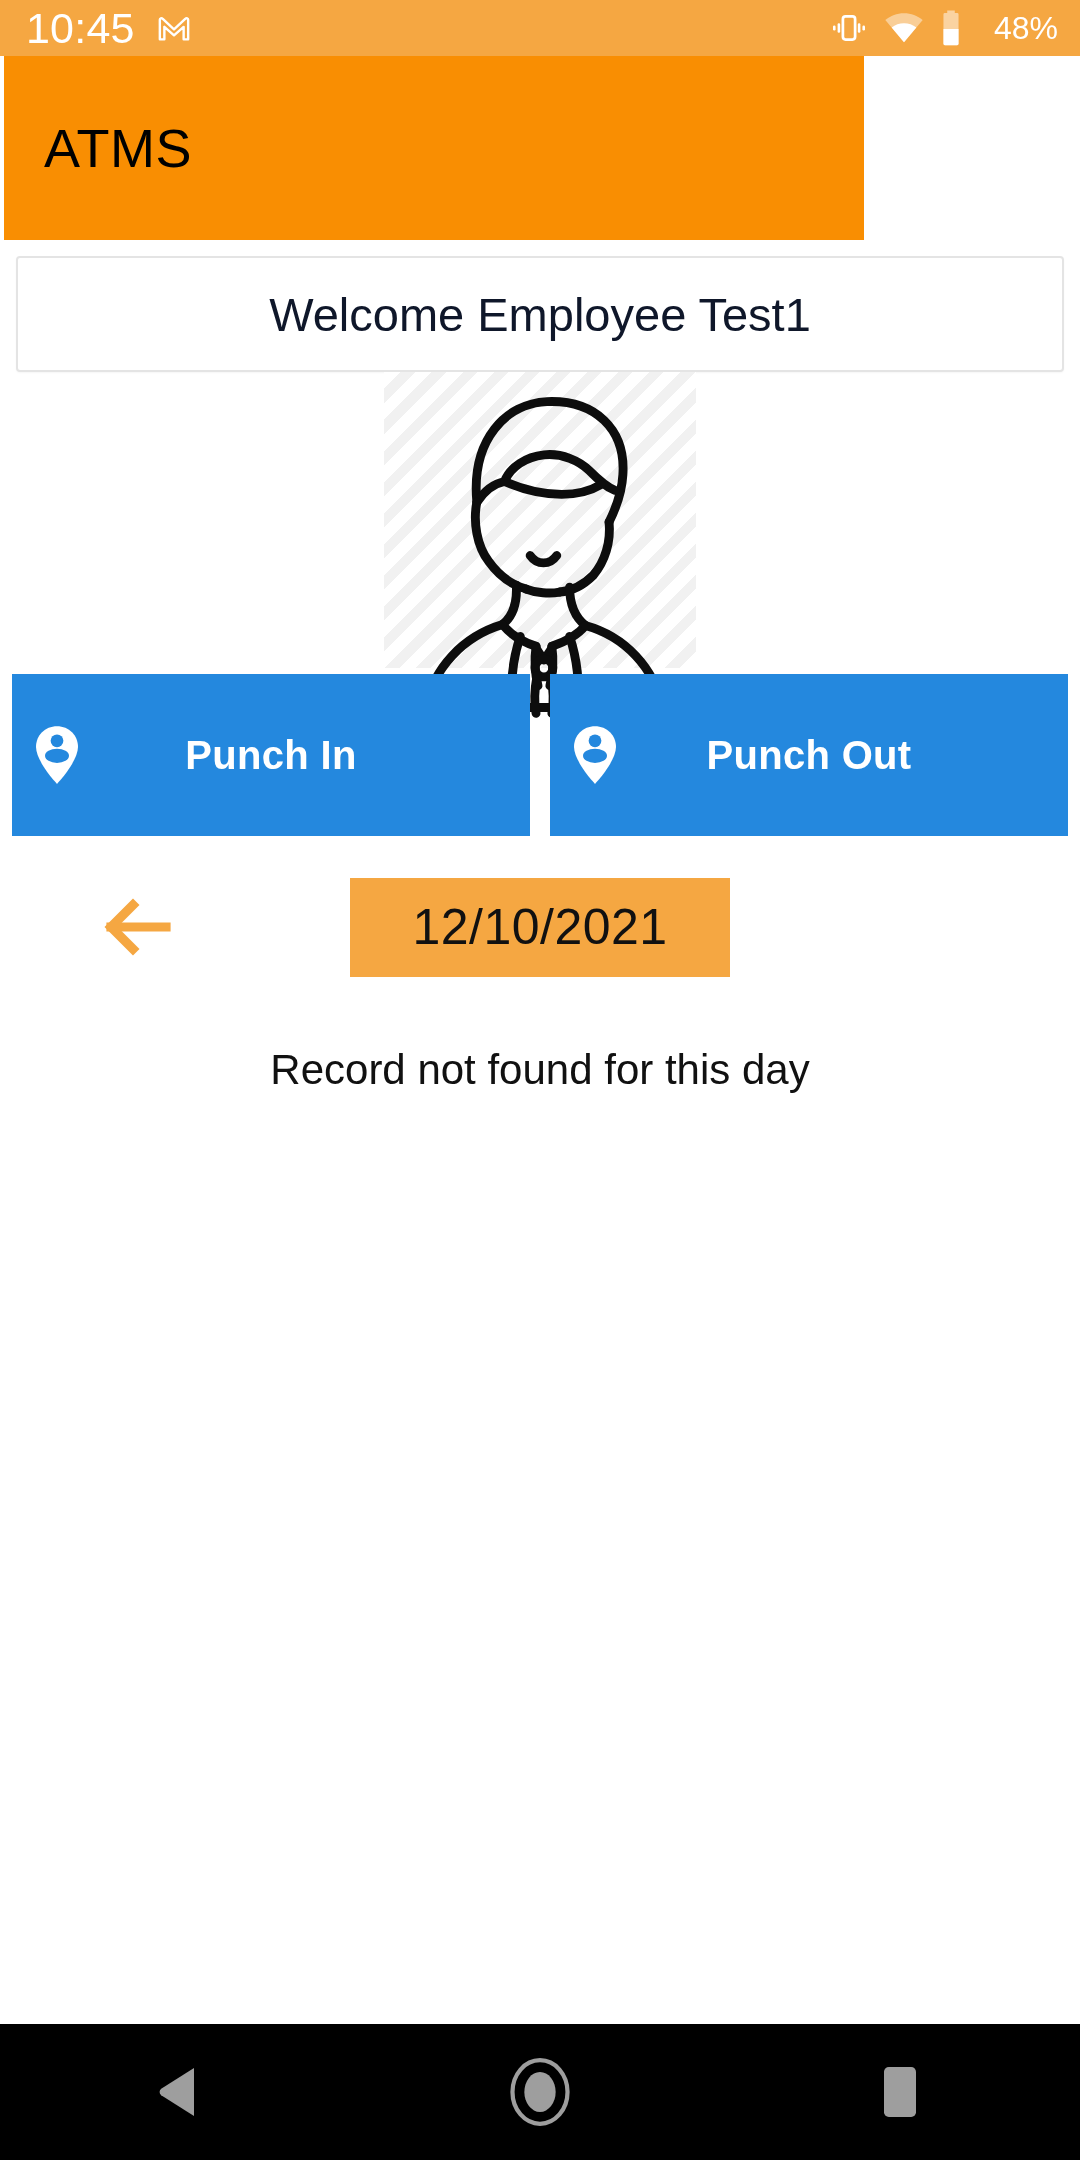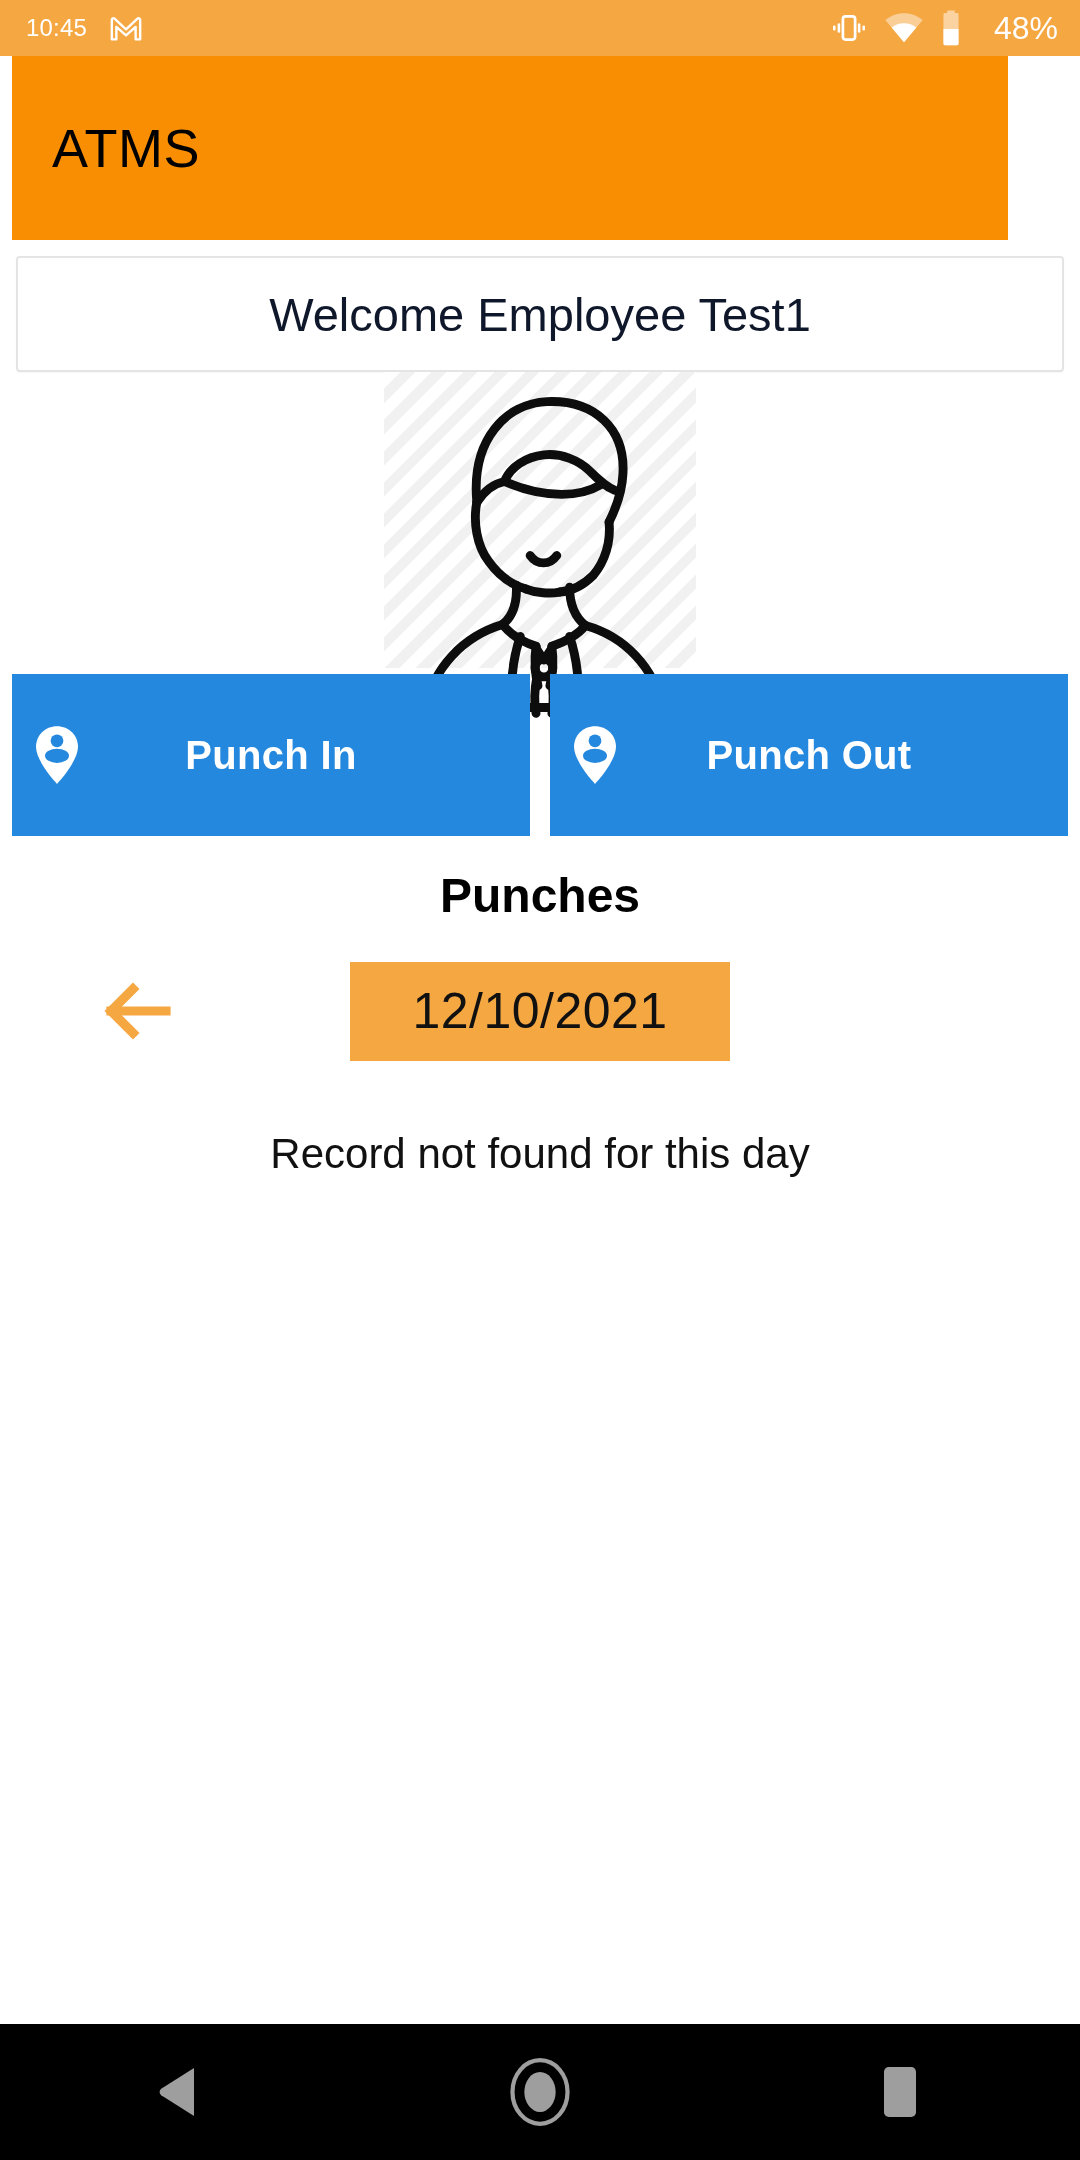--- a/index.html
+++ b/index.html
@@ -23,21 +23,21 @@
     width: 1080px;
     height: 56px;
     background: #F5A742;
     display: flex;
     align-items: center;
     box-sizing: border-box;
     padding: 0 22px 0 26px;
   }
   #status-clock {
     color: #ffffff;
-    font-size: 24px;
+    font-size: 43px;
     font-weight: 500;
     letter-spacing: 0.2px;
     line-height: 1;
   }
   #status-notif-area {
     display: flex;
     align-items: center;
     margin-left: 22px;
   }
   #status-right {
@@ -50,22 +50,22 @@
     color: #ffffff;
     font-size: 32px;
     font-weight: 500;
     line-height: 1;
     margin-left: 16px;
   }
 
   
   #app-bar {
     position: absolute;
-    top: 56px; left: 12px;
-    width: 996px;
+    top: 56px; left: 4px;
+    width: 860px;
     height: 184px;
     background: #F98E02;
     display: flex;
     align-items: center;
     box-sizing: border-box;
     padding-left: 40px;
     text-align: right;
   }
   #app-title {
     color: #000000;
@@ -347,21 +347,20 @@
     <div class="punch-btn">
       <svg class="punch-pin" viewBox="0 0 24 32">
         <path d="M12 0.6C5.6 0.6 0.8 5.4 0.8 11.6c0 8 11.2 19.8 11.2 19.8S23.2 19.6 23.2 11.6C23.2 5.4 18.4 0.6 12 0.6z" fill="#ffffff"></path>
         <circle cx="12" cy="8.4" r="3.4" fill="#2488DE"></circle>
         <ellipse cx="12" cy="16.4" rx="6.4" ry="3.8" fill="#2488DE"></ellipse>
       </svg>
       <span class="punch-label">Punch Out</span>
     </div>
   </div>
 
-  <div id="punches-heading">Punches</div>
 
   <div id="date-row">
     <svg id="prev-day-arrow" viewBox="0 0 34 30">
       <g stroke="#F5A742" stroke-width="4.6" fill="none" stroke-linecap="square" stroke-linejoin="miter">
         <path d="M3.5 15 H31"></path>
         <path d="M14.5 4 L3.5 15 L14.5 26"></path>
       </g>
     </svg>
     <div id="date-badge">
       <span id="date-value">12/10/2021</span>

